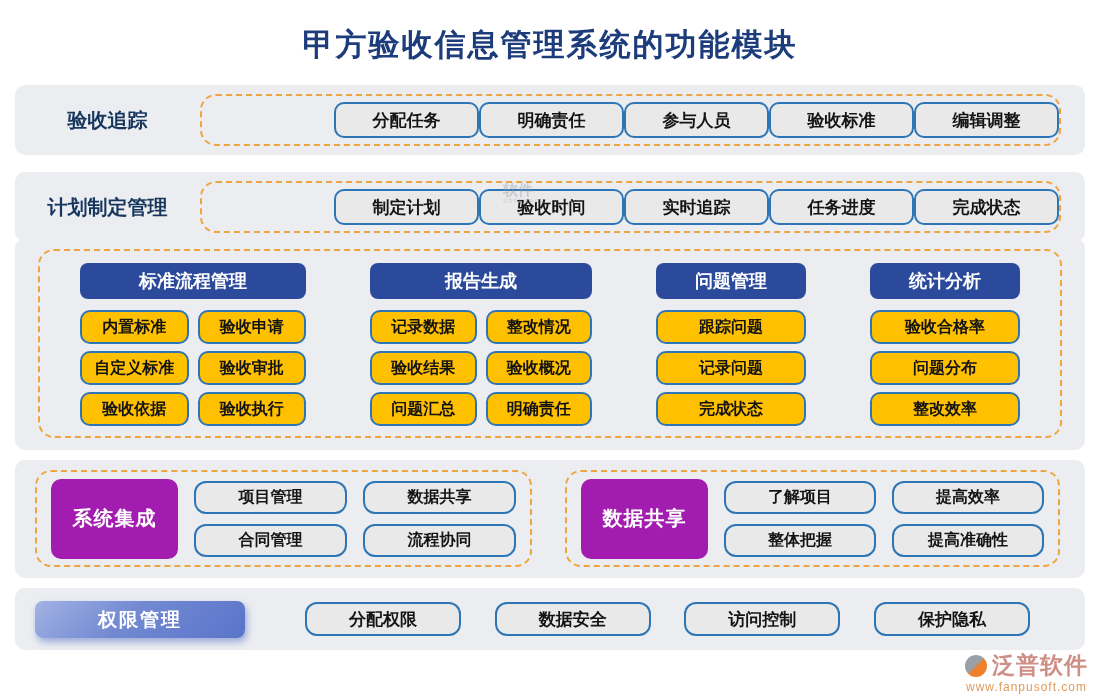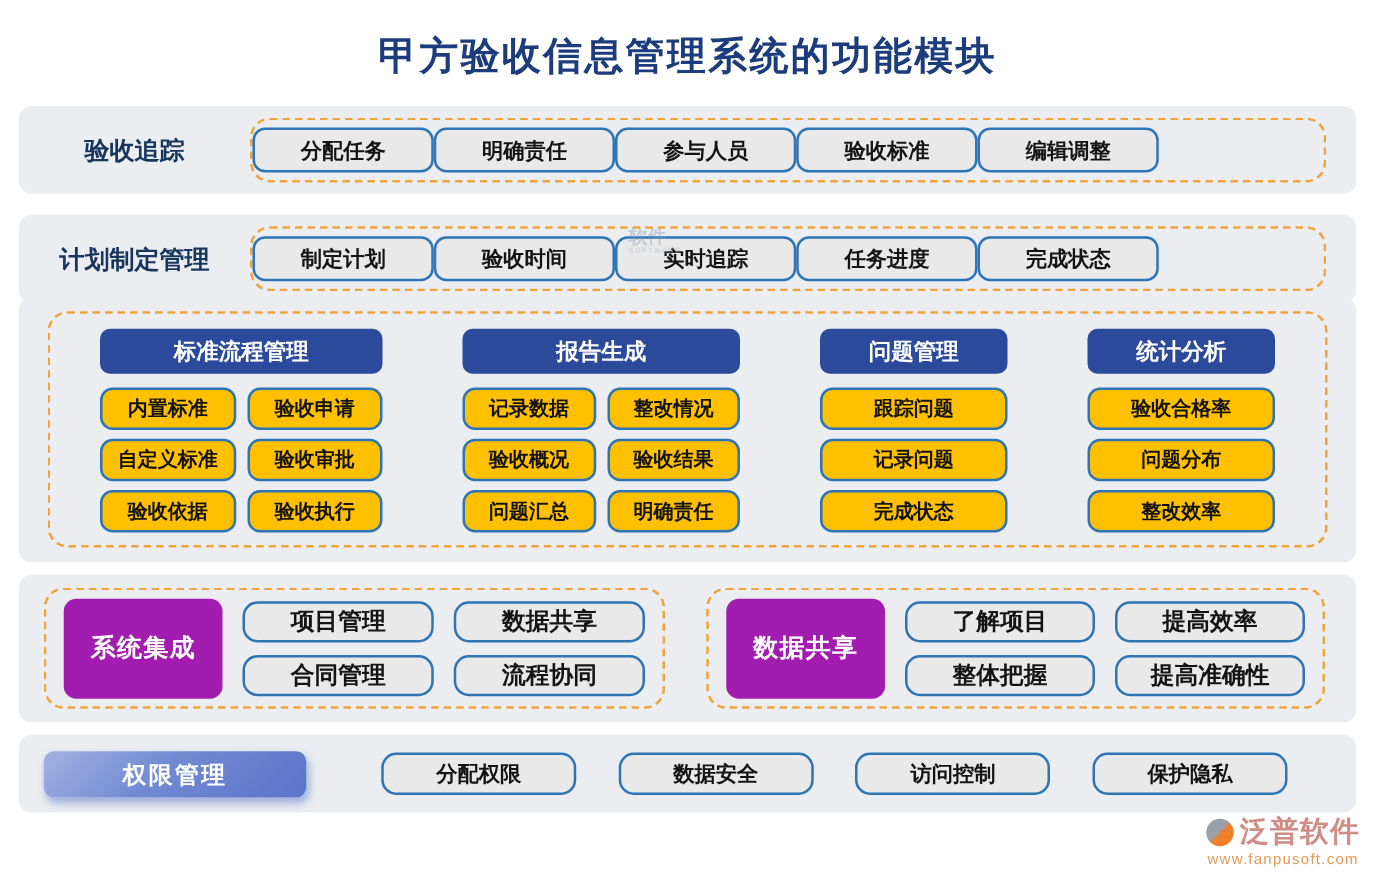--- a/index.html
+++ b/index.html
@@ -15,21 +15,21 @@
   .band2 { top:172px; height:70px; }
   .band3 { top:238px; height:212px; }
   .band4 { top:460px; height:118px; }
   .band5 { top:588px; height:62px; }
 
   .row-label { flex:0 0 185px; text-align:center; font-size:20px; font-weight:bold; color:#17365d; }
 
   .dashed { border:2px dashed #f0a43e; border-radius:16px; }
 
   .row-dash { flex:1; margin:9px 24px 9px 0; height:52px; display:flex;
-              align-items:center; justify-content:flex-start; }
+              align-items:center; justify-content:flex-end; }
 
   .chip { background:#e9e9e9; border:2px solid #2e75b6; border-radius:10px;
           font-weight:bold; font-size:17px; color:#141414; cursor:pointer;
           display:flex; align-items:center; justify-content:center;
           font-family:inherit; }
   .chip-w145 { width:145px; height:36px; }
 
   .matrix-dash { position:absolute; left:23px; right:23px; top:11px; bottom:12px;
                  display:flex; justify-content:space-between; padding:12px 40px 10px 40px; }
   .mcol { display:flex; flex-direction:column; }
@@ -44,21 +44,21 @@
           display:flex; align-items:center; justify-content:center; font-family:inherit; }
 
   .fgroup { position:absolute; top:10px; height:97px; display:flex; align-items:center;
             padding:0 14px; gap:16px; }
   .fgroup1 { left:20px;  width:497px; }
   .fgroup2 { left:550px; width:495px; }
   .bigblue { flex:0 0 127px; height:80px; background:#a21caf; color:#fff; font-size:20px;
              font-weight:bold; border-radius:10px; display:flex; align-items:center;
              justify-content:center; letter-spacing:1px; }
   .grid2 { flex:1; display:grid; grid-template-columns:1fr 1fr; gap:10px 16px; }
-  .chip-sm { height:33px; font-size:19px; border-radius:12px; }
+  .chip-sm { height:33px; font-size:16px; border-radius:12px; }
 
   .perm-pill { position:absolute; left:20px; top:13px; width:210px; height:37px;
                border-radius:8px; color:#fff; font-size:19px; font-weight:bold;
                background:linear-gradient(135deg,#a2b2e3 0%,#7289d2 45%,#5a74c9 100%);
                box-shadow:2px 4px 7px rgba(90,116,201,.55);
                display:flex; align-items:center; justify-content:center; letter-spacing:2px; }
   .perm-btns { position:absolute; left:290px; right:55px; top:14px; height:34px;
                display:flex; justify-content:space-between; align-items:center; }
   .chip-w150 { width:156px; height:34px; border-radius:12px; }
 
@@ -125,22 +125,22 @@
       </div>
     </div>
 
     <div class="mcol col-b">
       <div class="col-hdr">报告生成</div>
       <div class="brow">
         <div class="ybtn">记录数据</div>
         <div class="ybtn">整改情况</div>
       </div>
       <div class="brow">
+        <div class="ybtn">验收结果</div>
         <div class="ybtn">验收概况</div>
-        <div class="ybtn">验收结果</div>
       </div>
       <div class="brow">
         <div class="ybtn">问题汇总</div>
         <div class="ybtn">明确责任</div>
       </div>
     </div>
 
     <div class="mcol col-c">
       <div class="col-hdr">问题管理</div>
       <div class="brow">

